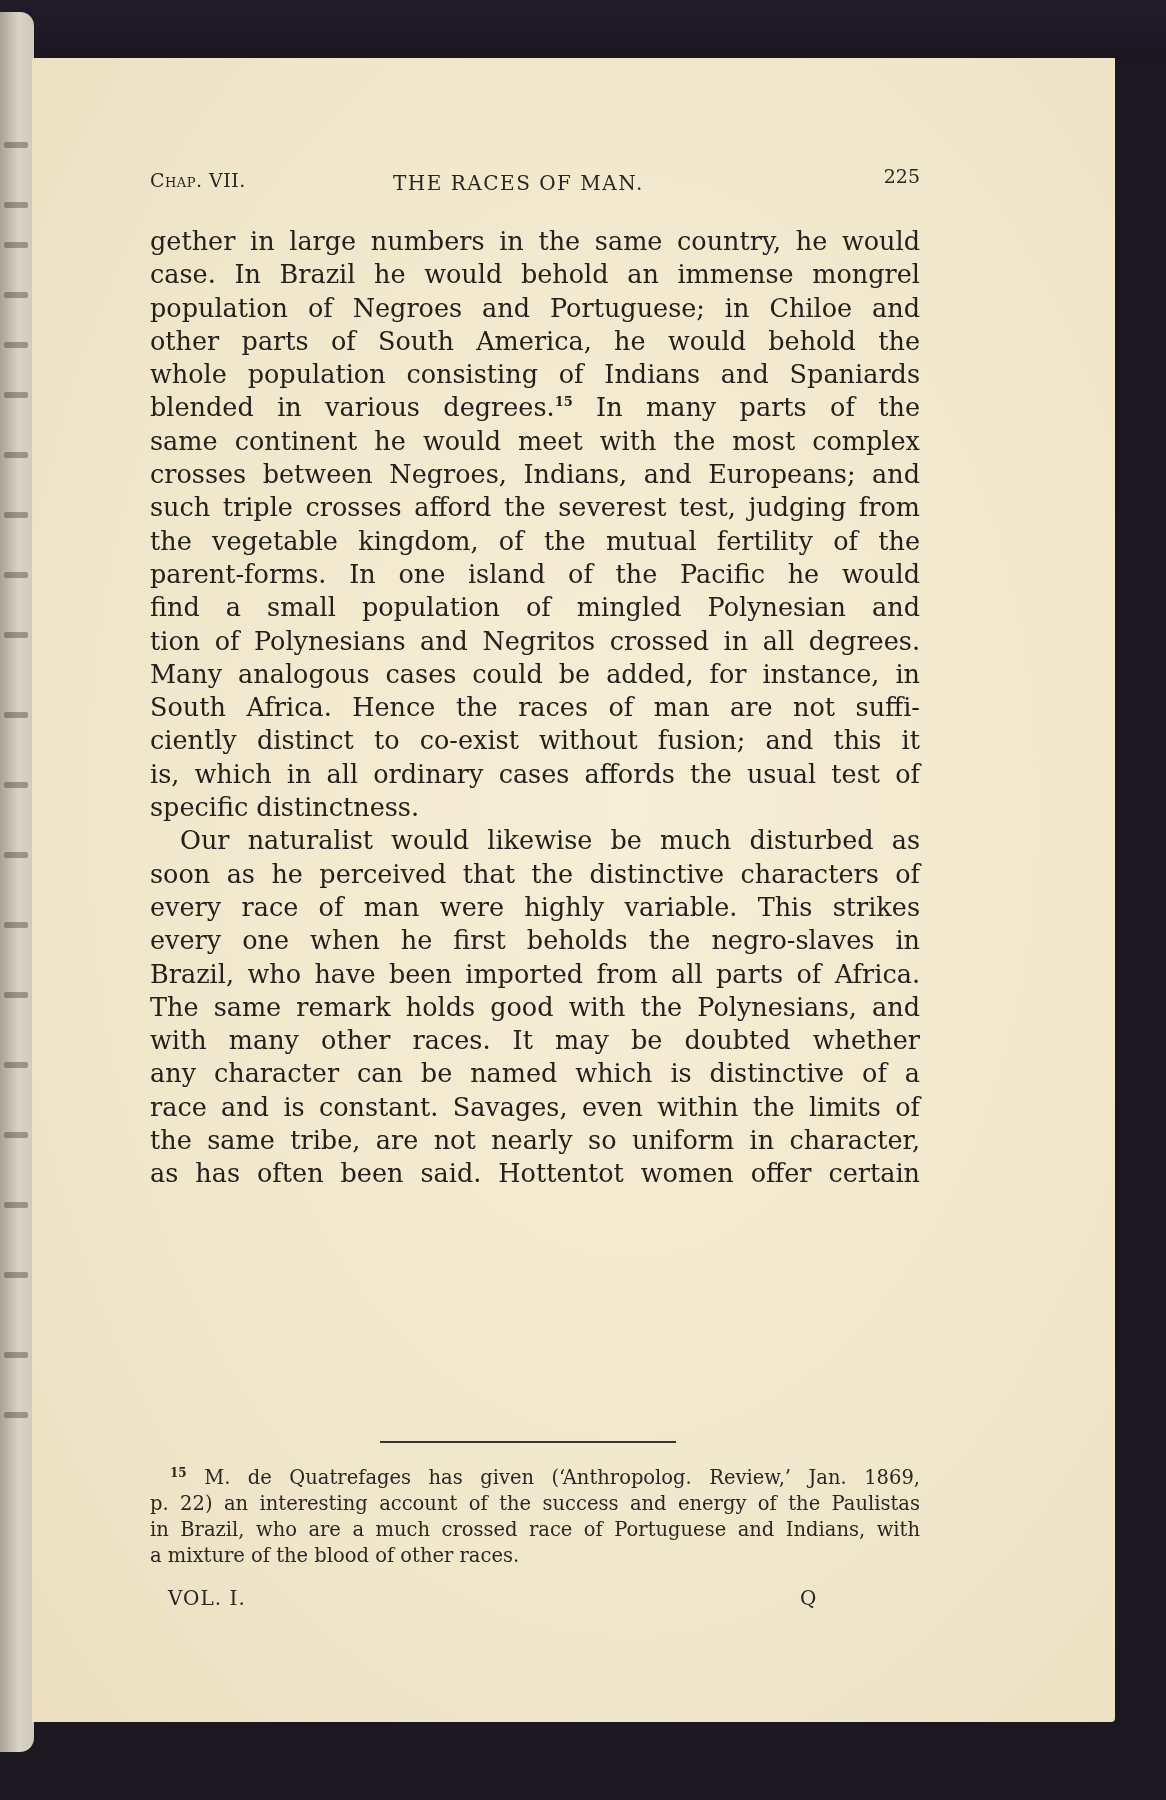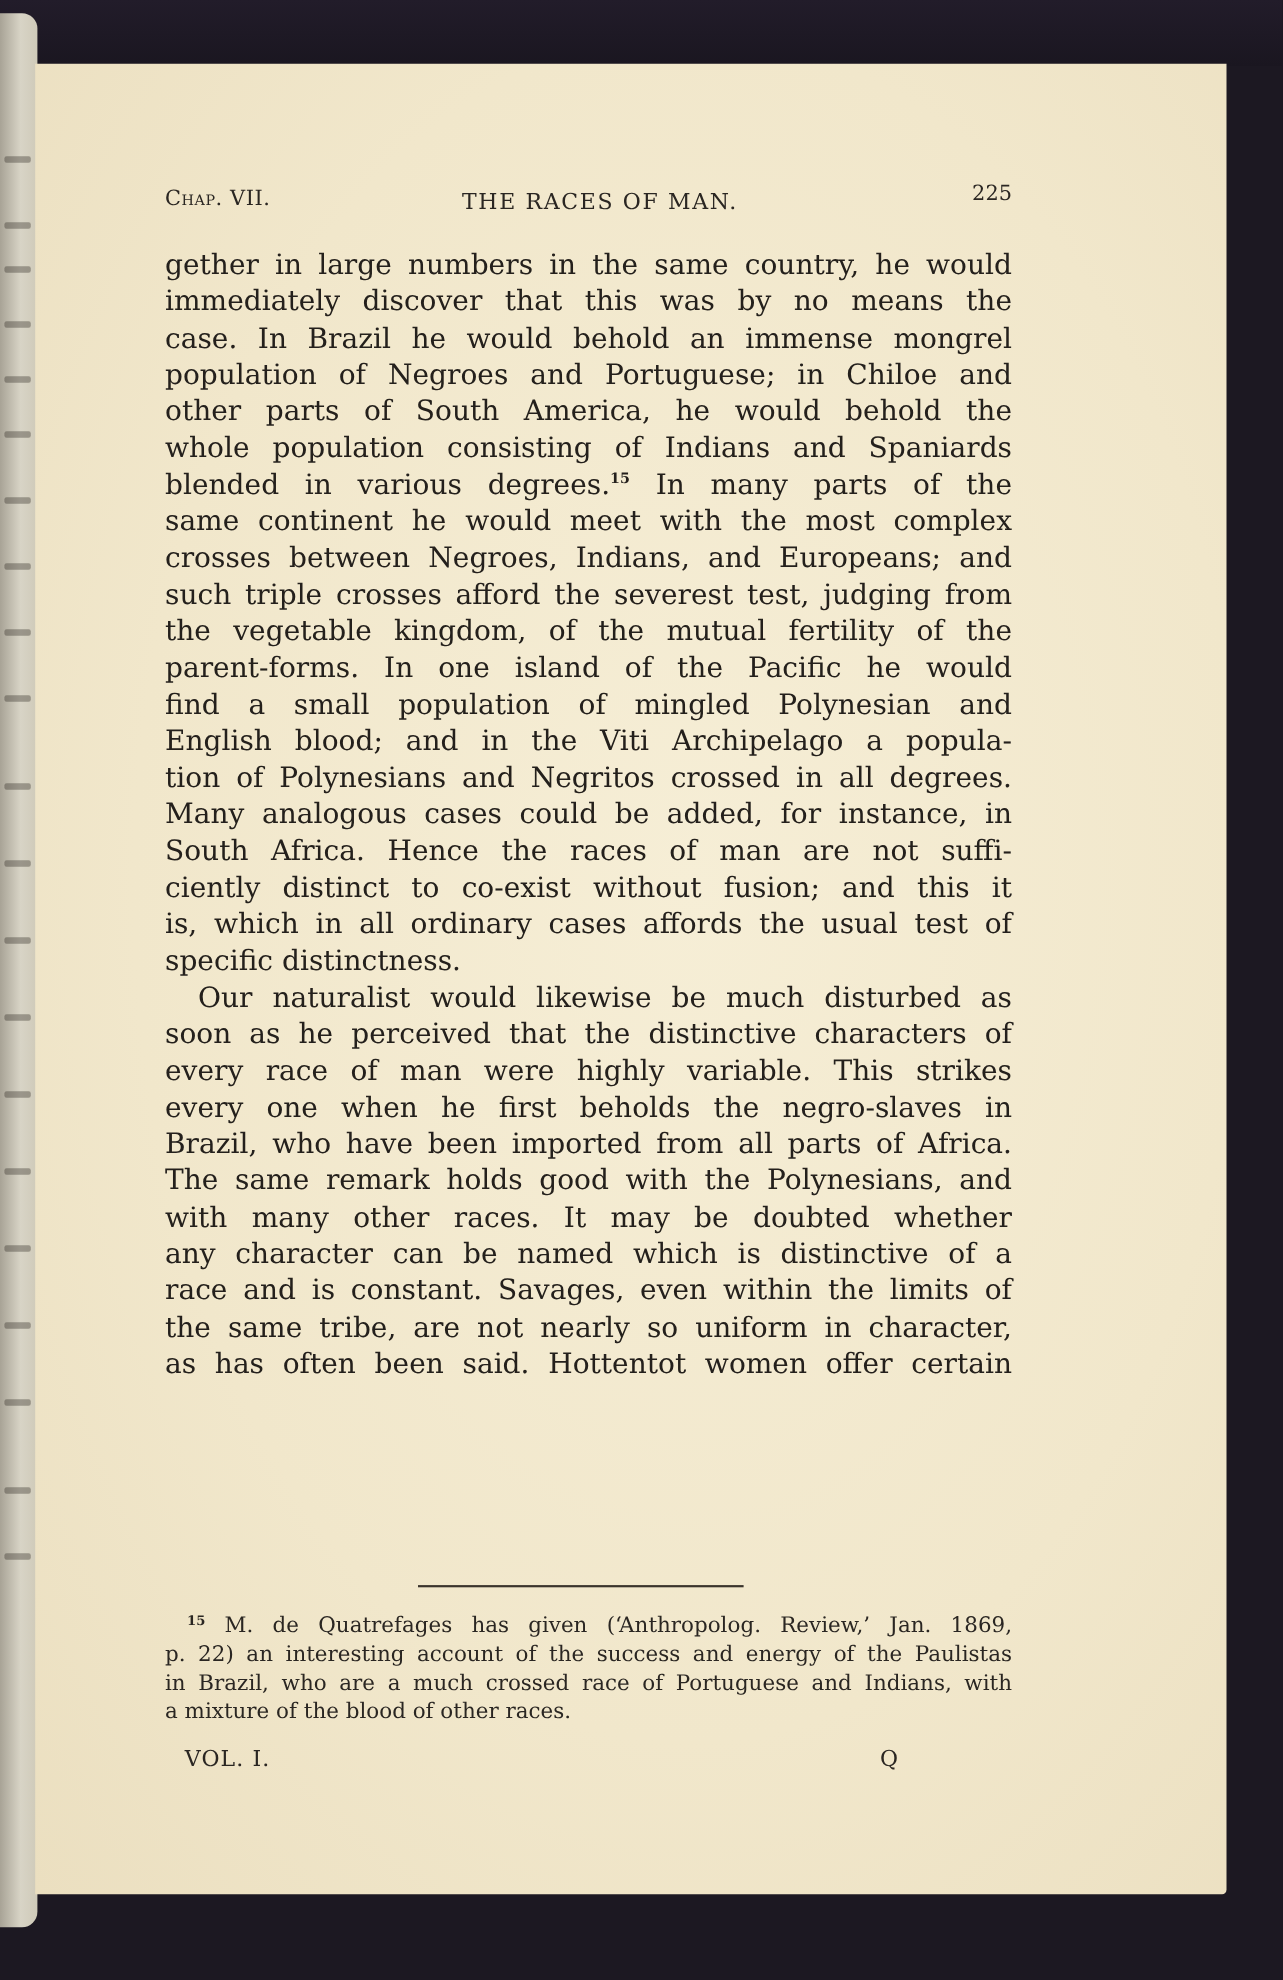--- a/index.html
+++ b/index.html
@@ -28,21 +28,21 @@
       position: absolute; left: 32px; top: 58px; width: 1083px; height: 1664px;
       background: #f3ead0;
       background: radial-gradient(ellipse at 55% 45%, #f6eed6 0%, #f1e7cb 60%, #ebdfc0 100%);
       border-radius: 0 0 4px 0;
     }
     .header {
       position: absolute; left: 150px; top: 165px; width: 770px; height: 34px;
       color: #2a2622;
     }
     .chap { position: absolute; left: 0; top: 4px; font-size: 19px; font-variant: small-caps; letter-spacing: 0.5px; }
-    .title { position: absolute; left: 243px; top: 6px; font-size: 20px; letter-spacing: 1.5px; margin-left: 27px; }
+    .title { position: absolute; left: 243px; top: 6px; font-size: 20px; letter-spacing: 1.5px; }
     .pageno { position: absolute; right: 0; top: 0; font-size: 19px; }
     .body {
       position: absolute; left: 150px; top: 225px; width: 770px;
       color: #24201c;
       font-size: 25.5px;
       line-height: 33.3px;
     }
     .line {
       display: block; white-space: nowrap;
       text-align: justify; text-align-last: justify;
@@ -100,33 +100,31 @@
 <div class="page"></div>
 
 <div class="header">
   <span class="chap">Chap. VII.</span>
   <span class="title">THE RACES OF MAN.</span>
   <span class="pageno">225</span>
 </div>
 
 <div class="body">
   <span class="line">gether in large numbers in the same country, he would</span>
-  <span class="line">immediately discover that this was by no means the</span>
   <span class="line">case.  In Brazil he would behold an immense mongrel</span>
   <span class="line">population of Negroes and Portuguese; in Chiloe and</span>
   <span class="line">other parts of South America, he would behold the</span>
   <span class="line">whole population consisting of Indians and Spaniards</span>
   <span class="line"><span>blended in various degrees.</span><sup>15</sup><span> In many parts of the</span></span>
   <span class="line">same continent he would meet with the most complex</span>
   <span class="line">crosses between Negroes, Indians, and Europeans; and</span>
   <span class="line">such triple crosses afford the severest test, judging from</span>
   <span class="line">the vegetable kingdom, of the mutual fertility of the</span>
   <span class="line">parent-forms.  In one island of the Pacific he would</span>
   <span class="line">find a small population of mingled Polynesian and</span>
-  <span class="line">English blood; and in the Viti Archipelago a popula-</span>
   <span class="line">tion of Polynesians and Negritos crossed in all degrees.</span>
   <span class="line">Many analogous cases could be added, for instance, in</span>
   <span class="line">South Africa.  Hence the races of man are not suffi-</span>
   <span class="line">ciently distinct to co-exist without fusion; and this it</span>
   <span class="line">is, which in all ordinary cases affords the usual test of</span>
   <span class="line last">specific distinctness.</span>
   <span class="line indent">Our naturalist would likewise be much disturbed as</span>
   <span class="line">soon as he perceived that the distinctive characters of</span>
   <span class="line">every race of man were highly variable.  This strikes</span>
   <span class="line">every one when he first beholds the negro-slaves in</span>

